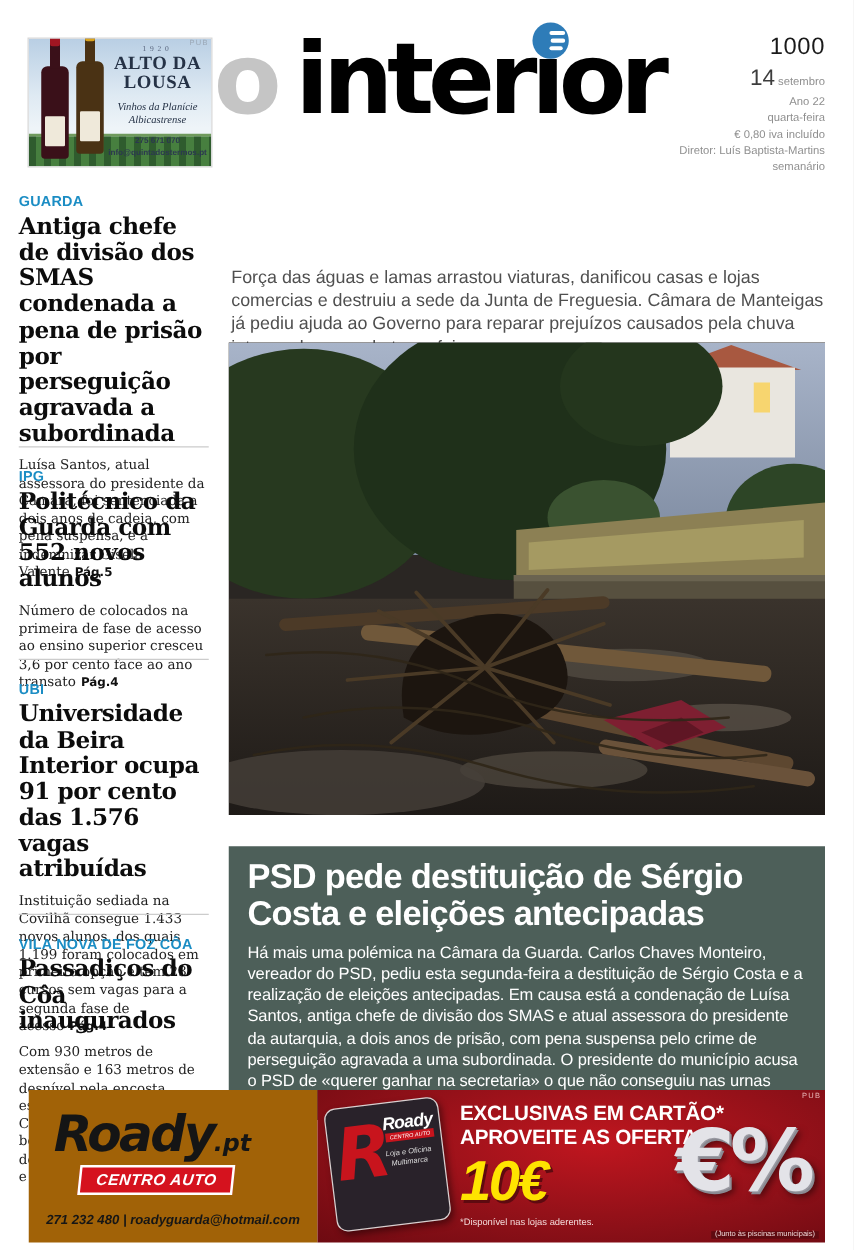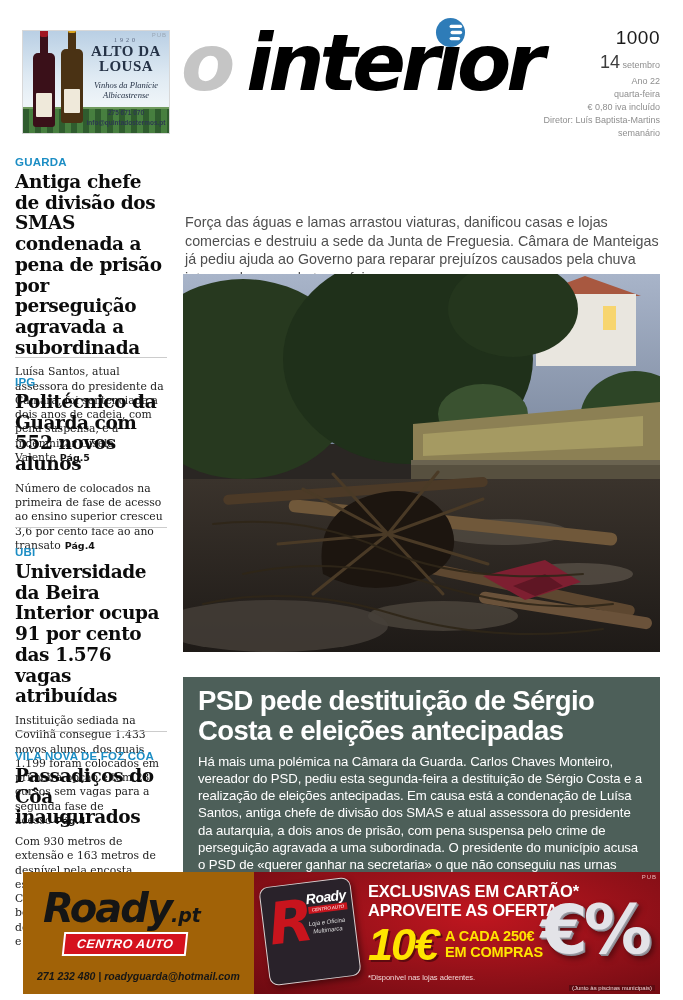--- a/index.html
+++ b/index.html
@@ -28,22 +28,22 @@
   .bottle.red:after { background:#a01622; }
   .bottle.white { left:38px; bottom:10px; background:#4a3214; }
   .bottle.white:after { background:#d9a31e; }
   .bottle .lbl { position:absolute; bottom:10px; left:3px; width:16px; height:24px; background:#efe9da; border-radius:1px; }
   .wine-text { position:absolute; left:62px; top:6px; width:82px; text-align:center; color:#253246; font-family:"Liberation Serif",serif; }
   .wine-year { font-size:6px; letter-spacing:3px; color:#55617a; }
   .wine-name { font-size:15px; font-weight:bold; line-height:1.02; letter-spacing:.5px; margin-top:1px;}
   .wine-tag  { font-size:8.5px; font-style:italic; margin-top:5px; line-height:1.25; }
   .wine-contact { font-size:6.5px; margin-top:7px; line-height:1.5; color:#2c3850; font-family:"Liberation Sans",sans-serif; font-weight:bold;}
 
-  .logo { position:absolute; left:181px; top:24px; font-family:"DejaVu Sans",sans-serif;
-          font-weight:bold; font-size:79px; letter-spacing:-5px; line-height:1; color:#000; white-space:nowrap;font-style:italic; }
+  .logo { position:absolute; left:171px; top:24px; font-family:"DejaVu Sans",sans-serif;
+          font-weight:bold; font-size:79px; letter-spacing:-5px; line-height:1; color:#000; white-space:nowrap; }
   .logo .o { color:#c5c5c5; margin-right:16px; }
   .idot { position:relative; }
   .globe { position:absolute; left:0px; top:0px; width:31px; height:31px; }
 
   .issue { position:absolute; right:23px; top:28px; text-align:right; color:#8f8f8f;
            font-size:9px; line-height:1.45; }
   .issue .num { font-size:19px; color:#1a1a1a; line-height:1.1; letter-spacing:.5px;}
   .issue .day { font-size:18px; color:#3d3d3d; }
 
   
@@ -272,24 +272,20 @@
         <div class="card-sub">CENTRO AUTO</div>
         <div class="card-desc">Loja e Oficina Multimarca</div>
       </div>
       <div class="offer">
         <div class="offer-h">
           <div>EXCLUSIVAS EM CARTÃO*</div>
           <div>APROVEITE AS OFERTAS</div>
         </div>
         <div class="amount-row">
           <div class="amount">10€</div>
-          <div class="conds">
-            <div>A CADA 250€</div>
-            <div>EM COMPRAS</div>
-          </div>
         </div>
         <div class="disclaimer">*Disponível nas lojas aderentes.</div>
       </div>
       <div class="euro-pct">€%</div>
       <div class="location">(Junto às piscinas municipais)</div>
     </div>
   </div>
 
 </div>
 

